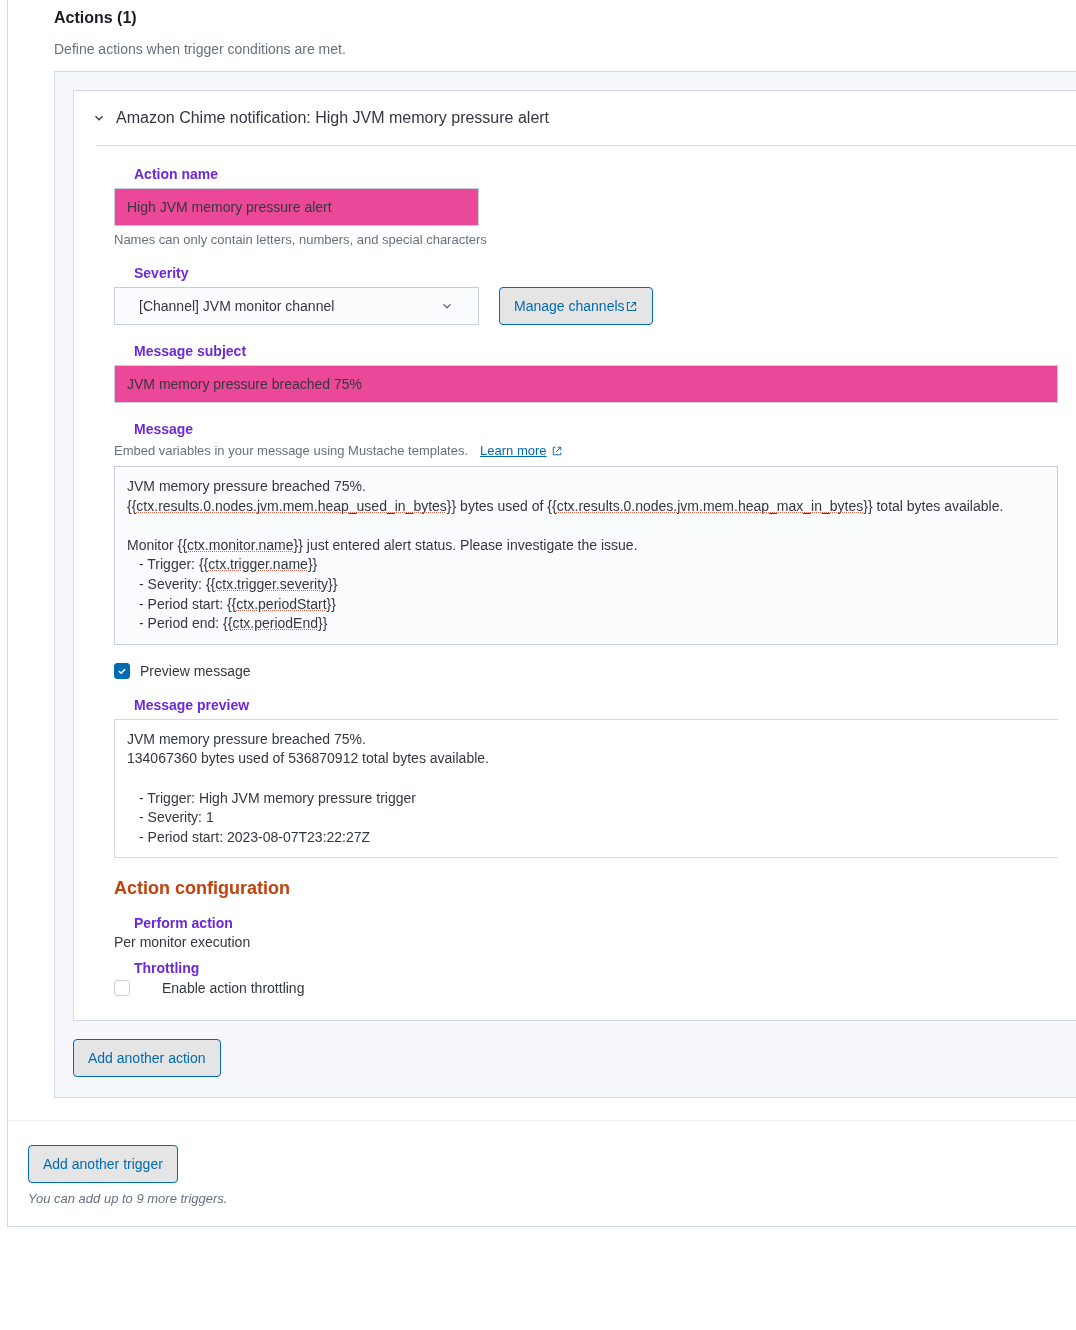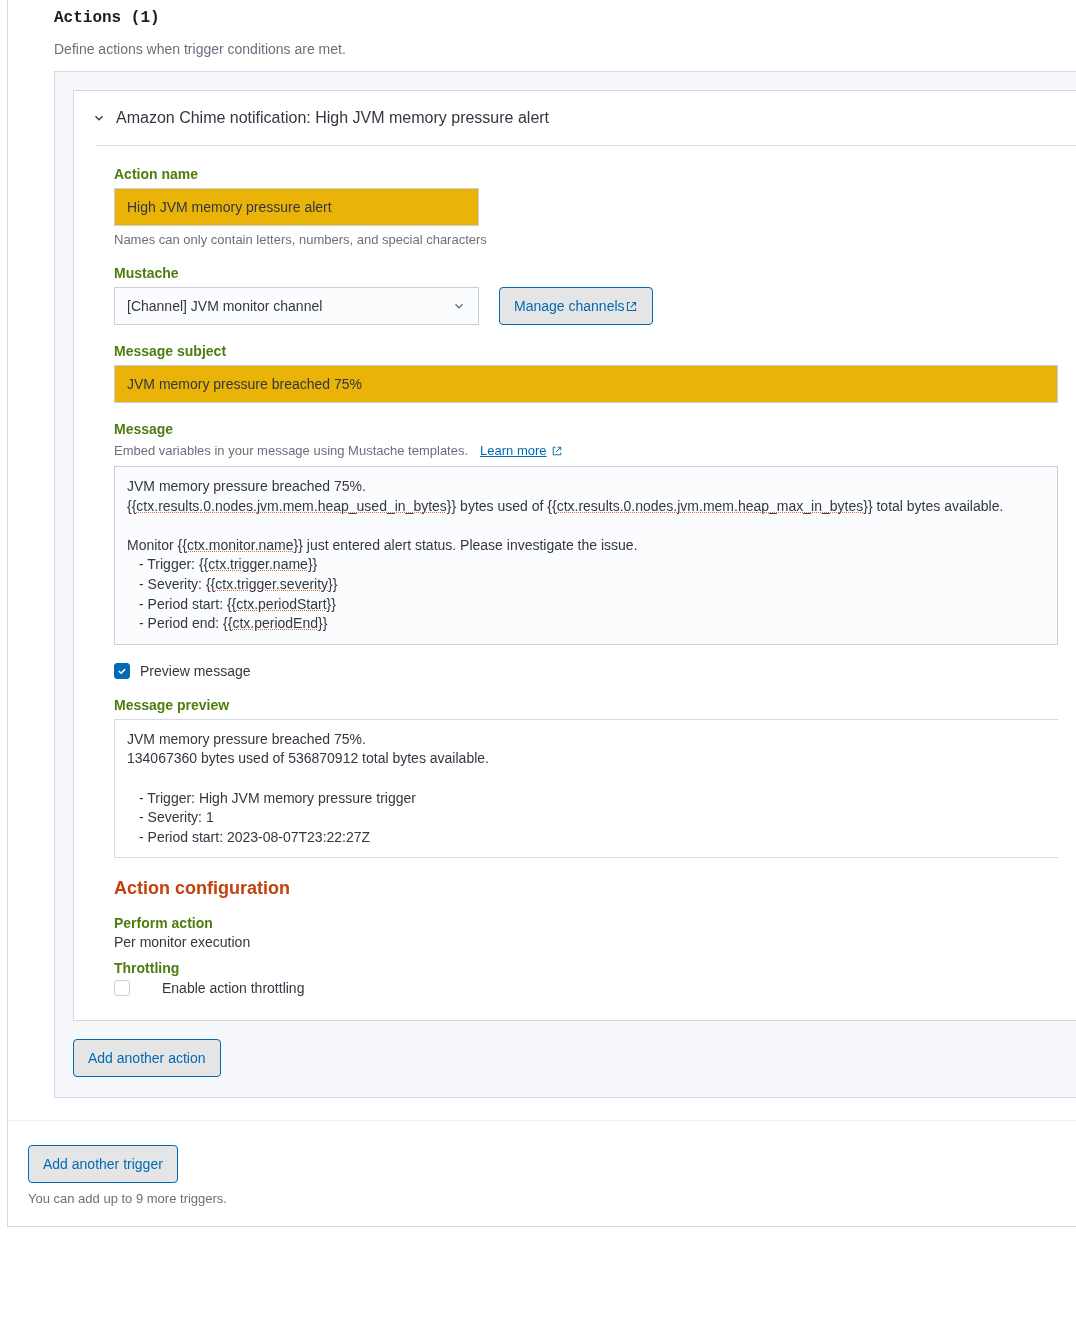--- a/index.html
+++ b/index.html
@@ -17,21 +17,20 @@
     margin-left: 7px;
     margin-top: 0;
   }
   .section-header {
     padding: 9px 0 0 46px;
   }
   .section-title {
     font-size: 16px;
     font-weight: 700;
     color: #1a1c21;
-    font-family: Liberation Mono, monospace;
   }
   .section-sub {
     font-size: 14px;
     color: #69707d;
     margin-top: 14px;
   }
   .gray-panel {
     background: #f7f8fc;
     border: 1px solid #d3dae6;
     border-right: none;
@@ -56,51 +55,52 @@
   }
   .acc-body {
     border-top: 1px solid #d3dae6;
     margin: 0 0 0 22px;
     padding: 20px 18px 24px 18px;
   }
   .form-row { margin-bottom: 18px; }
   .label {
     font-size: 14px;
     font-weight: 600;
-    color: #4d7c0f;
+    color: #6d28d9;
     margin-bottom: 6px;
     display: block;
+    margin-left: 20px;
   }
   .help {
     font-size: 13px;
     color: #69707d;
     margin-top: 6px;
   }
   .input-box {
     border: 1px solid #c9cfda;
-    background: #eab308;
+    background: #ec4899;
     height: 38px;
     display: flex;
     align-items: center;
     padding: 0 12px;
     font-size: 14px;
     color: #343741;
     width: 365px;
     border-radius: 0;
     box-shadow: 0 1px 1px -1px rgba(0,0,0,0.1) inset;
   }
   .input-box.full { width: 100%; }
   .select-box {
     border: 1px solid #c9cfda;
     background: #fbfcfd;
     height: 38px;
     display: flex;
     align-items: center;
     justify-content: space-between;
-    padding: 0 12px;
+    padding: 0 24px;
     font-size: 14px;
     color: #343741;
     width: 365px;
   }
   .btn-outline {
     display: inline-flex;
     align-items: center;
     border: 1px solid #006bb4;
     color: #006bb4;
     background: #e5e5e5;
@@ -196,21 +196,21 @@
 
         <div class="form-row">
           <span class="label">Action name</span>
           <div class="input-box">
             <span>High JVM memory pressure alert</span>
           </div>
           <div class="help">Names can only contain letters, numbers, and special characters</div>
         </div>
 
         <div class="form-row">
-          <span class="label">Mustache</span>
+          <span class="label">Severity</span>
           <div class="btn-row">
             <div class="select-box">
               <span>[Channel] JVM monitor channel</span>
               <svg width="14" height="14" viewBox="0 0 16 16">
                   <path d="M4 6l4 4 4-4" fill="none" stroke="#69707d" stroke-width="1.5"></path>
                 </svg>
             </div>
             <button class="btn-outline">
               <span>Manage channels</span>
               <svg width="13" height="13" viewBox="0 0 16 16">
@@ -293,16 +293,16 @@
       <button class="btn-outline">
         <span>Add another action</span>
       </button>
     </div>
   </div>
 
   <div class="trigger-section">
     <button class="btn-outline">
       <span>Add another trigger</span>
     </button>
-    <div class="help" style="margin-top:8px;">You can add up to 9 more triggers.</div>
+    <div class="help" style="margin-top:8px;font-style:italic;">You can add up to 9 more triggers.</div>
   </div>
 
 </div>
 
 </body></html>

